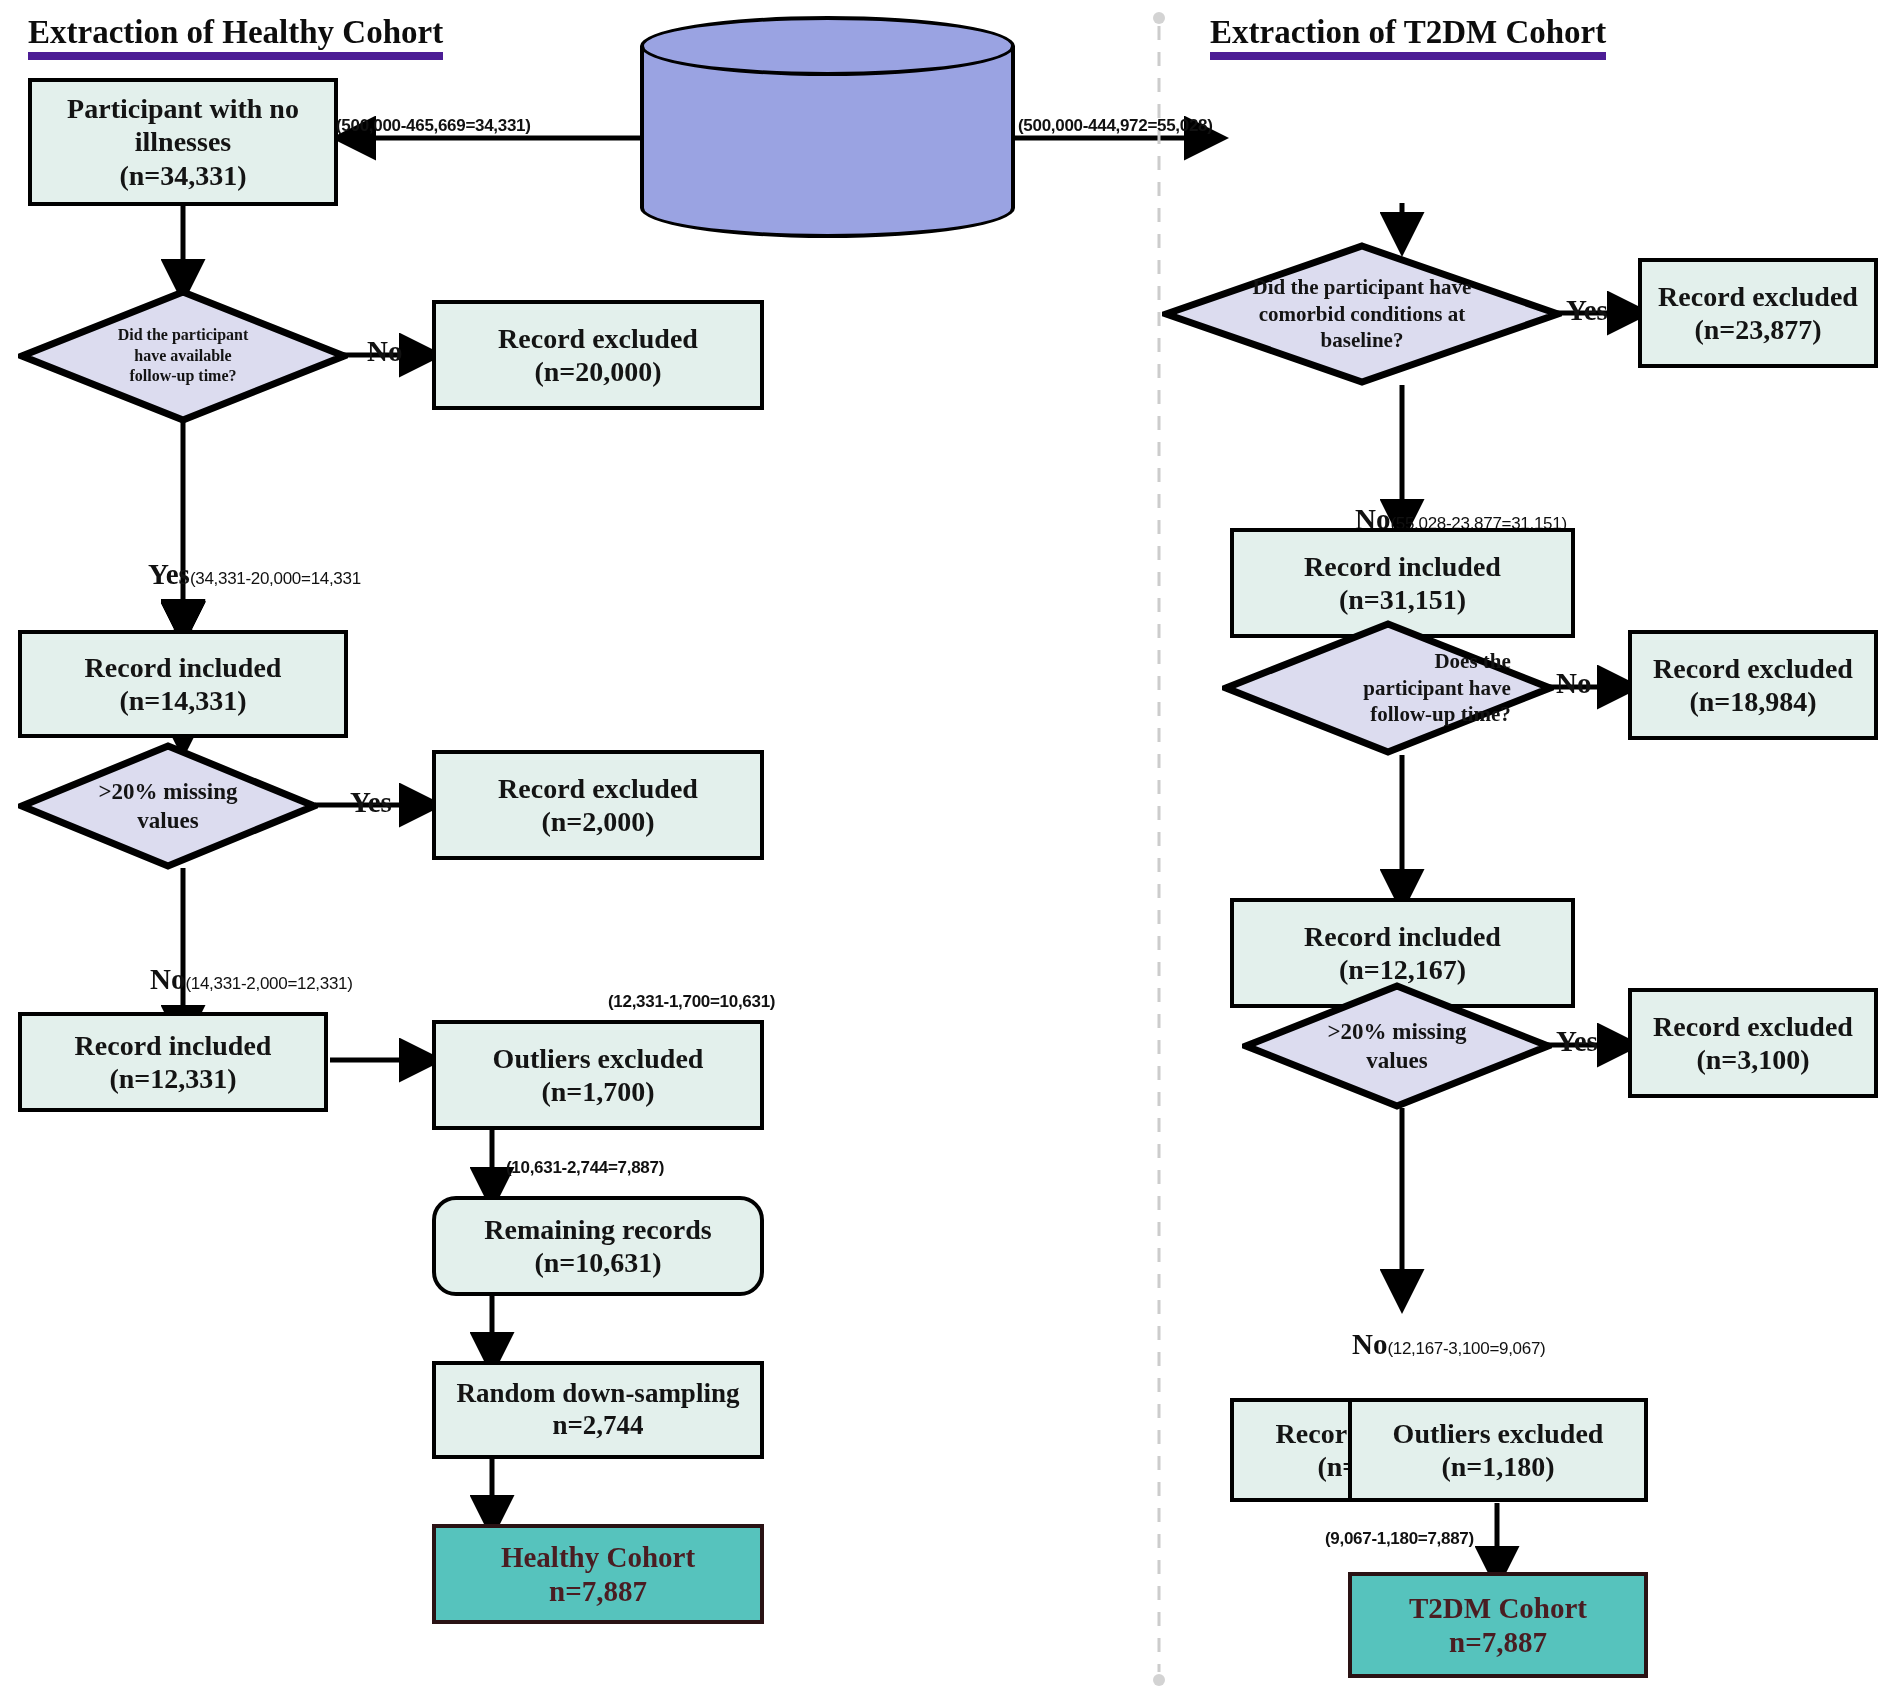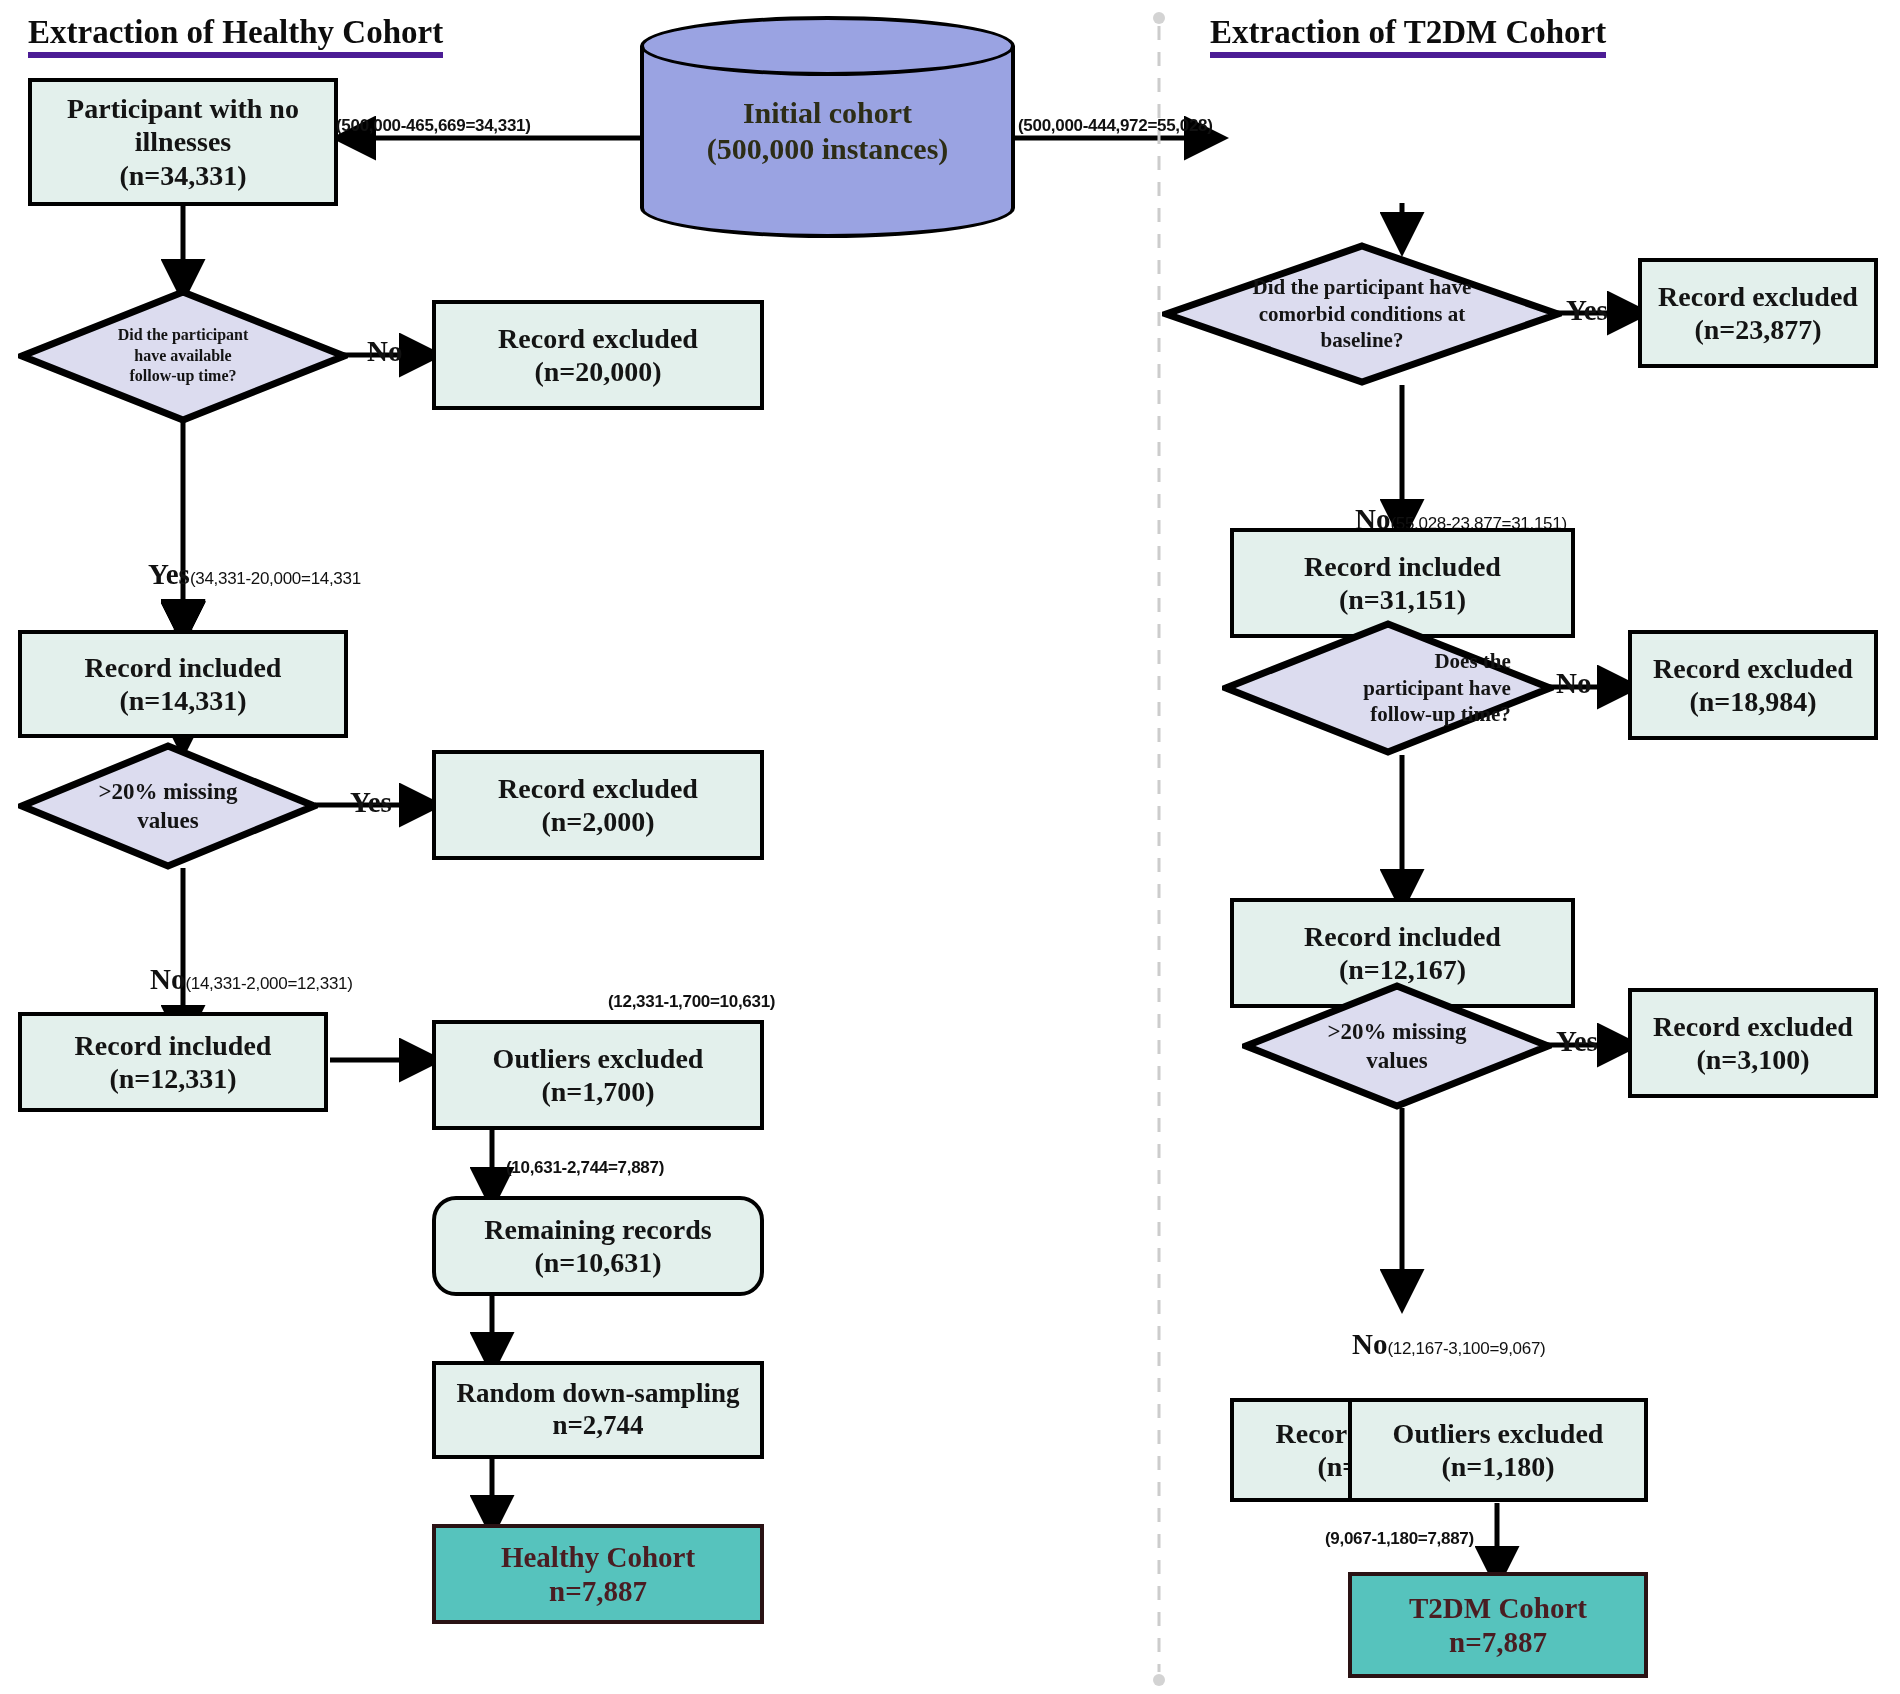--- a/index.html
+++ b/index.html
@@ -69,21 +69,21 @@
   .cyl-label{
     position:absolute; left:0; right:0; top:52%;
     transform:translateY(-50%);
     text-align:center; font-weight:bold;
     color:#2d2d16; line-height:1.2; z-index:4;
   }
 
   
   .section-title{
     position:absolute; font-weight:bold;
-    border-bottom:6px solid #4c1d95;
+    border-bottom:8px solid #4c1d95;
     padding-bottom:1px; white-space:nowrap;
     color:#0d0d0d;
   }
 
   
   .edge-label{position:absolute; white-space:nowrap; color:#111;}
   .calc{
     font-family:"Liberation Sans", sans-serif;
     font-weight:bold; font-size:17px; letter-spacing:-0.3px;
   }
@@ -161,24 +161,20 @@
   </svg>
 
   <div class="section-title" style="left:28px; top:14px; font-size:33px;">Extraction of Healthy Cohort</div>
 
   <div class="section-title" style="left:1210px; top:14px; font-size:33px;">Extraction of T2DM Cohort</div>
 
   <div class="cylinder" style="left:640px; top:16px; width:375px; height:222px;">
     <div class="cyl-body"></div>
     <div class="cyl-bot"></div>
     <div class="cyl-top"></div>
-    <div class="cyl-label" style="font-size:30px;">
-      <span>Initial cohort</span><br>
-      <span>(500,000 instances)</span>
-    </div>
   </div>
 
   <div class="node rect" style="left:28px; top:78px; width:310px; height:128px; font-size:28px;">
     <span class="l1">Participant with no</span>
     <span class="l1">illnesses</span>
     <span class="l2">(n=34,331)</span>
   </div>
   <div class="edge-label calc" style="left:336px; top:116px;">(500,000-465,669=34,331)</div>
 
   <div class="node diamond" style="left:18px; top:288px; width:330px; height:136px;">

